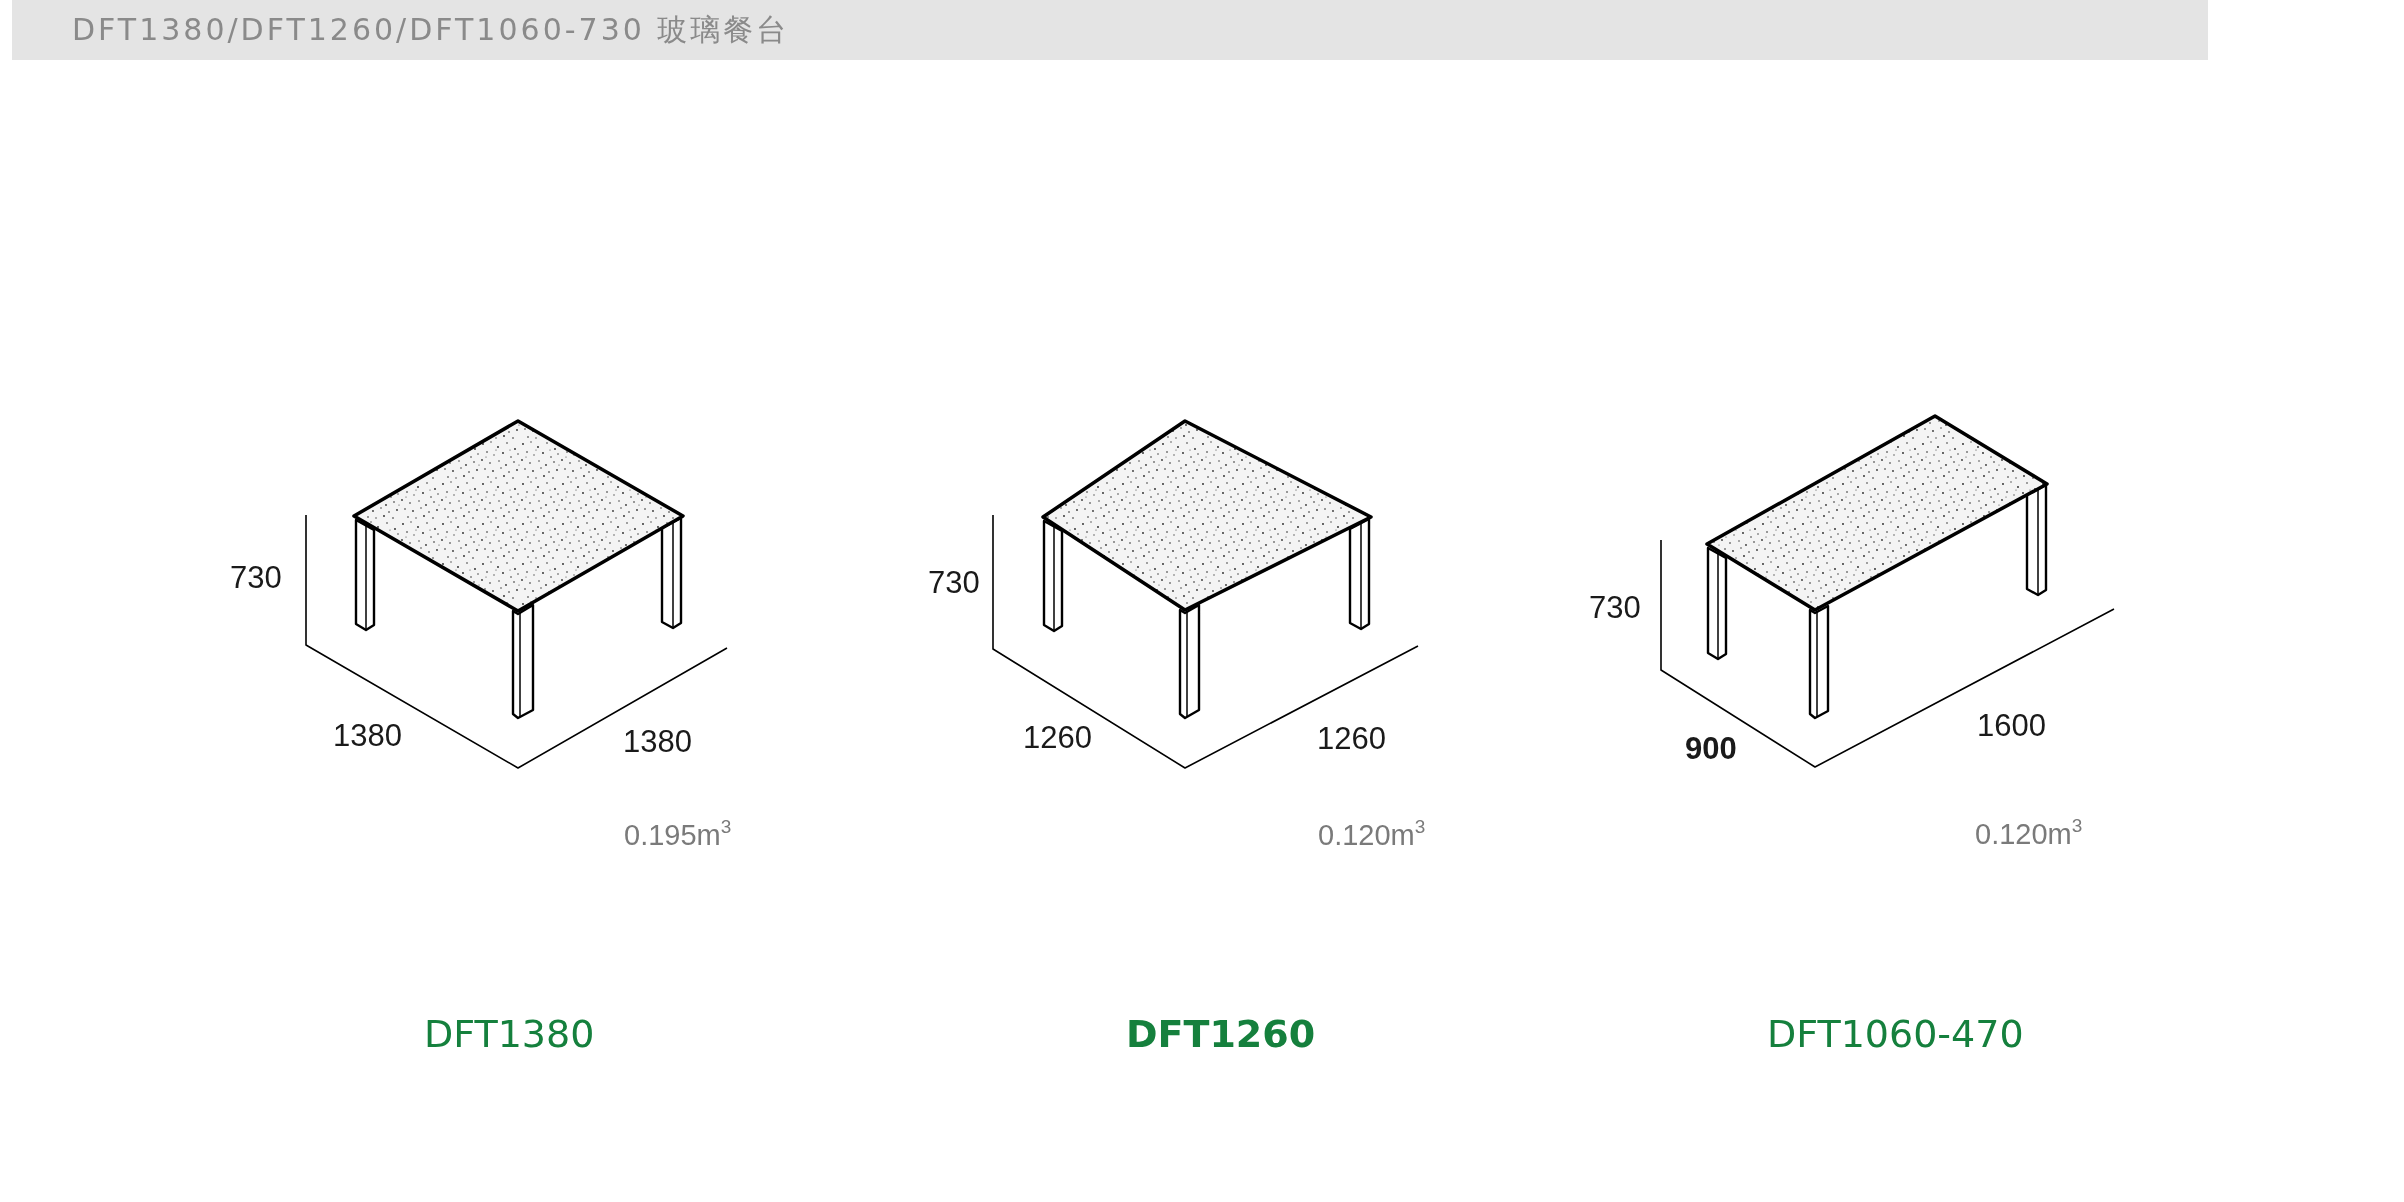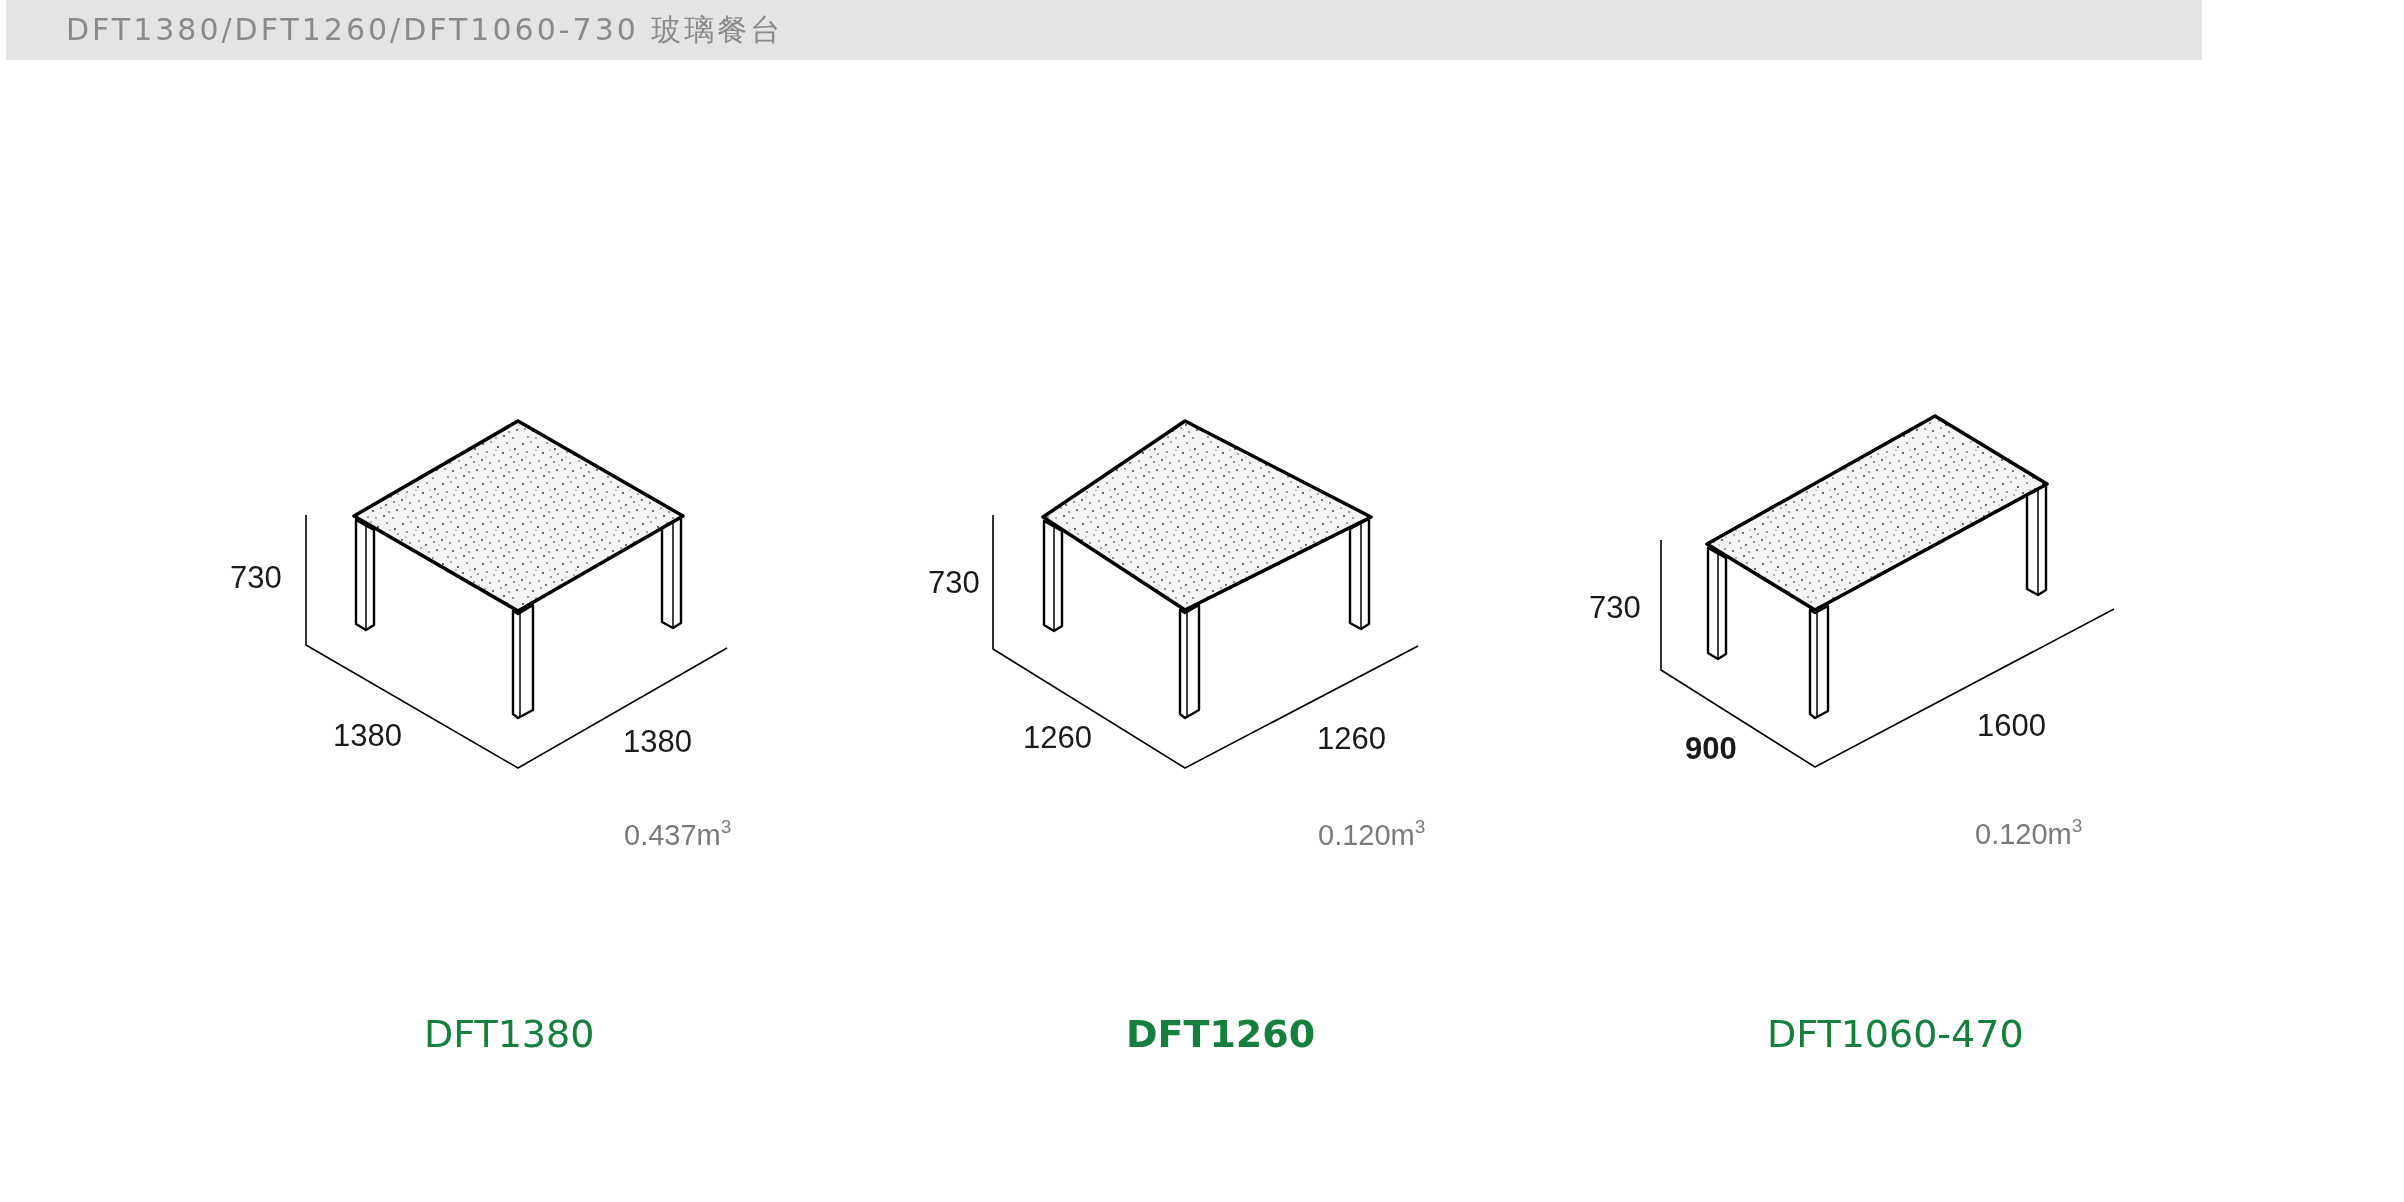--- a/index.html
+++ b/index.html
@@ -2,21 +2,21 @@
 <html><head>
 <meta charset="utf-8">
 <style>
   html, body { margin: 0; padding: 0; }
   body {
     width: 2404px; height: 1202px; background: #ffffff;
     position: relative; overflow: hidden;
     font-family: "DejaVu Sans", sans-serif;
   }
   .header {
-    position: absolute; left: 6px; top: 0; width: 2196px; height: 60px;
+    position: absolute; left: 12px; top: 0; width: 2196px; height: 60px;
     background: #e4e4e4;
   }
   .header-title {
     position: absolute; left: 60px; top: 10px;
     font-size: 30px; letter-spacing: 3px; color: #8a8a8a;
     font-family: "DejaVu Sans", sans-serif; font-weight: normal;
     white-space: nowrap;
   }
   .drawing { position: absolute; left: 0; top: 0; }
   .dim-label {
@@ -118,21 +118,21 @@
     <polygon points="1935,416 2047,484 1815,610 1707,544" fill="url(#speckle)" stroke-width="3.5"></polygon>
 
     <polygon points="1810,610 1815,613 1828,606 1828,711 1815,718 1810,714" fill="#fff" stroke-width="2.4"></polygon>
     <line x1="1817" y1="611" x2="1817" y2="717" stroke-width="1.5"></line>
   </g>
 </svg>
 
 <div class="dim-label" style="left:230px; top:560px;">730</div>
 <div class="dim-label" style="left:333px; top:718px;">1380</div>
 <div class="dim-label" style="left:623px; top:724px;">1380</div>
-<div class="volume-label" style="left:624px; top:819px;"><span>0.437m</span><sup>3</sup></div>
+<div class="volume-label" style="left:624px; top:819px;"><span>0.195m</span><sup>3</sup></div>
 <div class="model-name" style="left:424px; top:1012px;">DFT1380</div>
 
 <div class="dim-label" style="left:928px; top:565px;">730</div>
 <div class="dim-label" style="left:1023px; top:720px;">1260</div>
 <div class="dim-label" style="left:1317px; top:721px;">1260</div>
 <div class="volume-label" style="left:1318px; top:819px;"><span>0.120m</span><sup>3</sup></div>
 <div class="model-name" style="left:1126px; top:1012px;font-weight:bold;">DFT1260</div>
 
 <div class="dim-label" style="left:1589px; top:590px;">730</div>
 <div class="dim-label" style="left:1685px; top:731px;font-weight:bold;">900</div>

